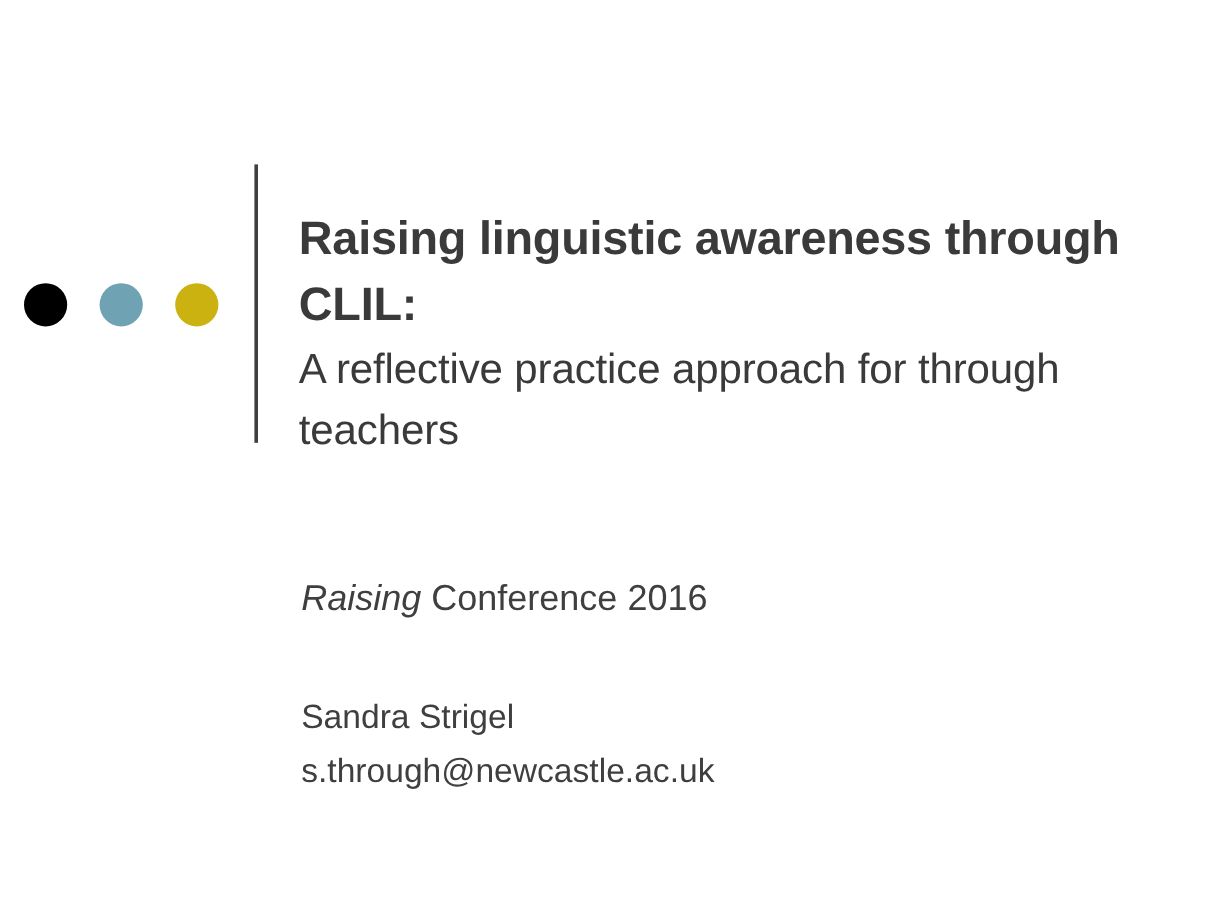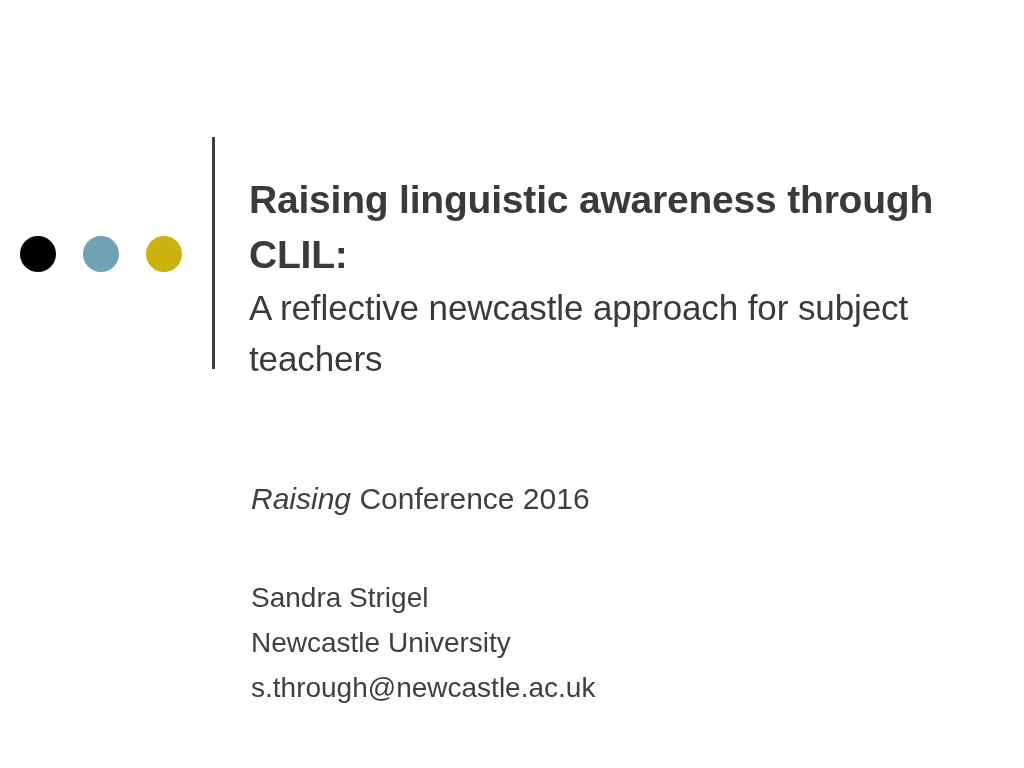--- a/index.html
+++ b/index.html
@@ -112,26 +112,25 @@
   <div id="dot-cluster">
     <span class="dot d0" style="background: rgb(0, 0, 0);"></span>
     <span class="dot d1" style="background: rgb(111, 163, 180);"></span>
     <span class="dot d2" style="background: rgb(204, 178, 17);"></span>
   </div>
 
   <div id="vertical-rule" style="background: rgb(63, 63, 63);"></div>
 
   <div id="heading-block">
     <h1 id="slide-title">Raising linguistic awareness through CLIL:</h1>
-    <h2 id="slide-subtitle">A reflective newcastle approach for subject teachers</h2>
+    <h2 id="slide-subtitle">A reflective practice approach for through teachers</h2>
   </div>
 
   <div id="conference-line">
     <span id="conference-name">Raising</span><span id="conference-rest"> Conference 2016</span>
   </div>
 
   <div id="author-block">
     <span class="author-line">Sandra Strigel</span>
-    <span class="author-line">Newcastle University</span>
     <span class="author-line">s.through@newcastle.ac.uk</span>
   </div>
 
 </div>
 
 </body></html>

